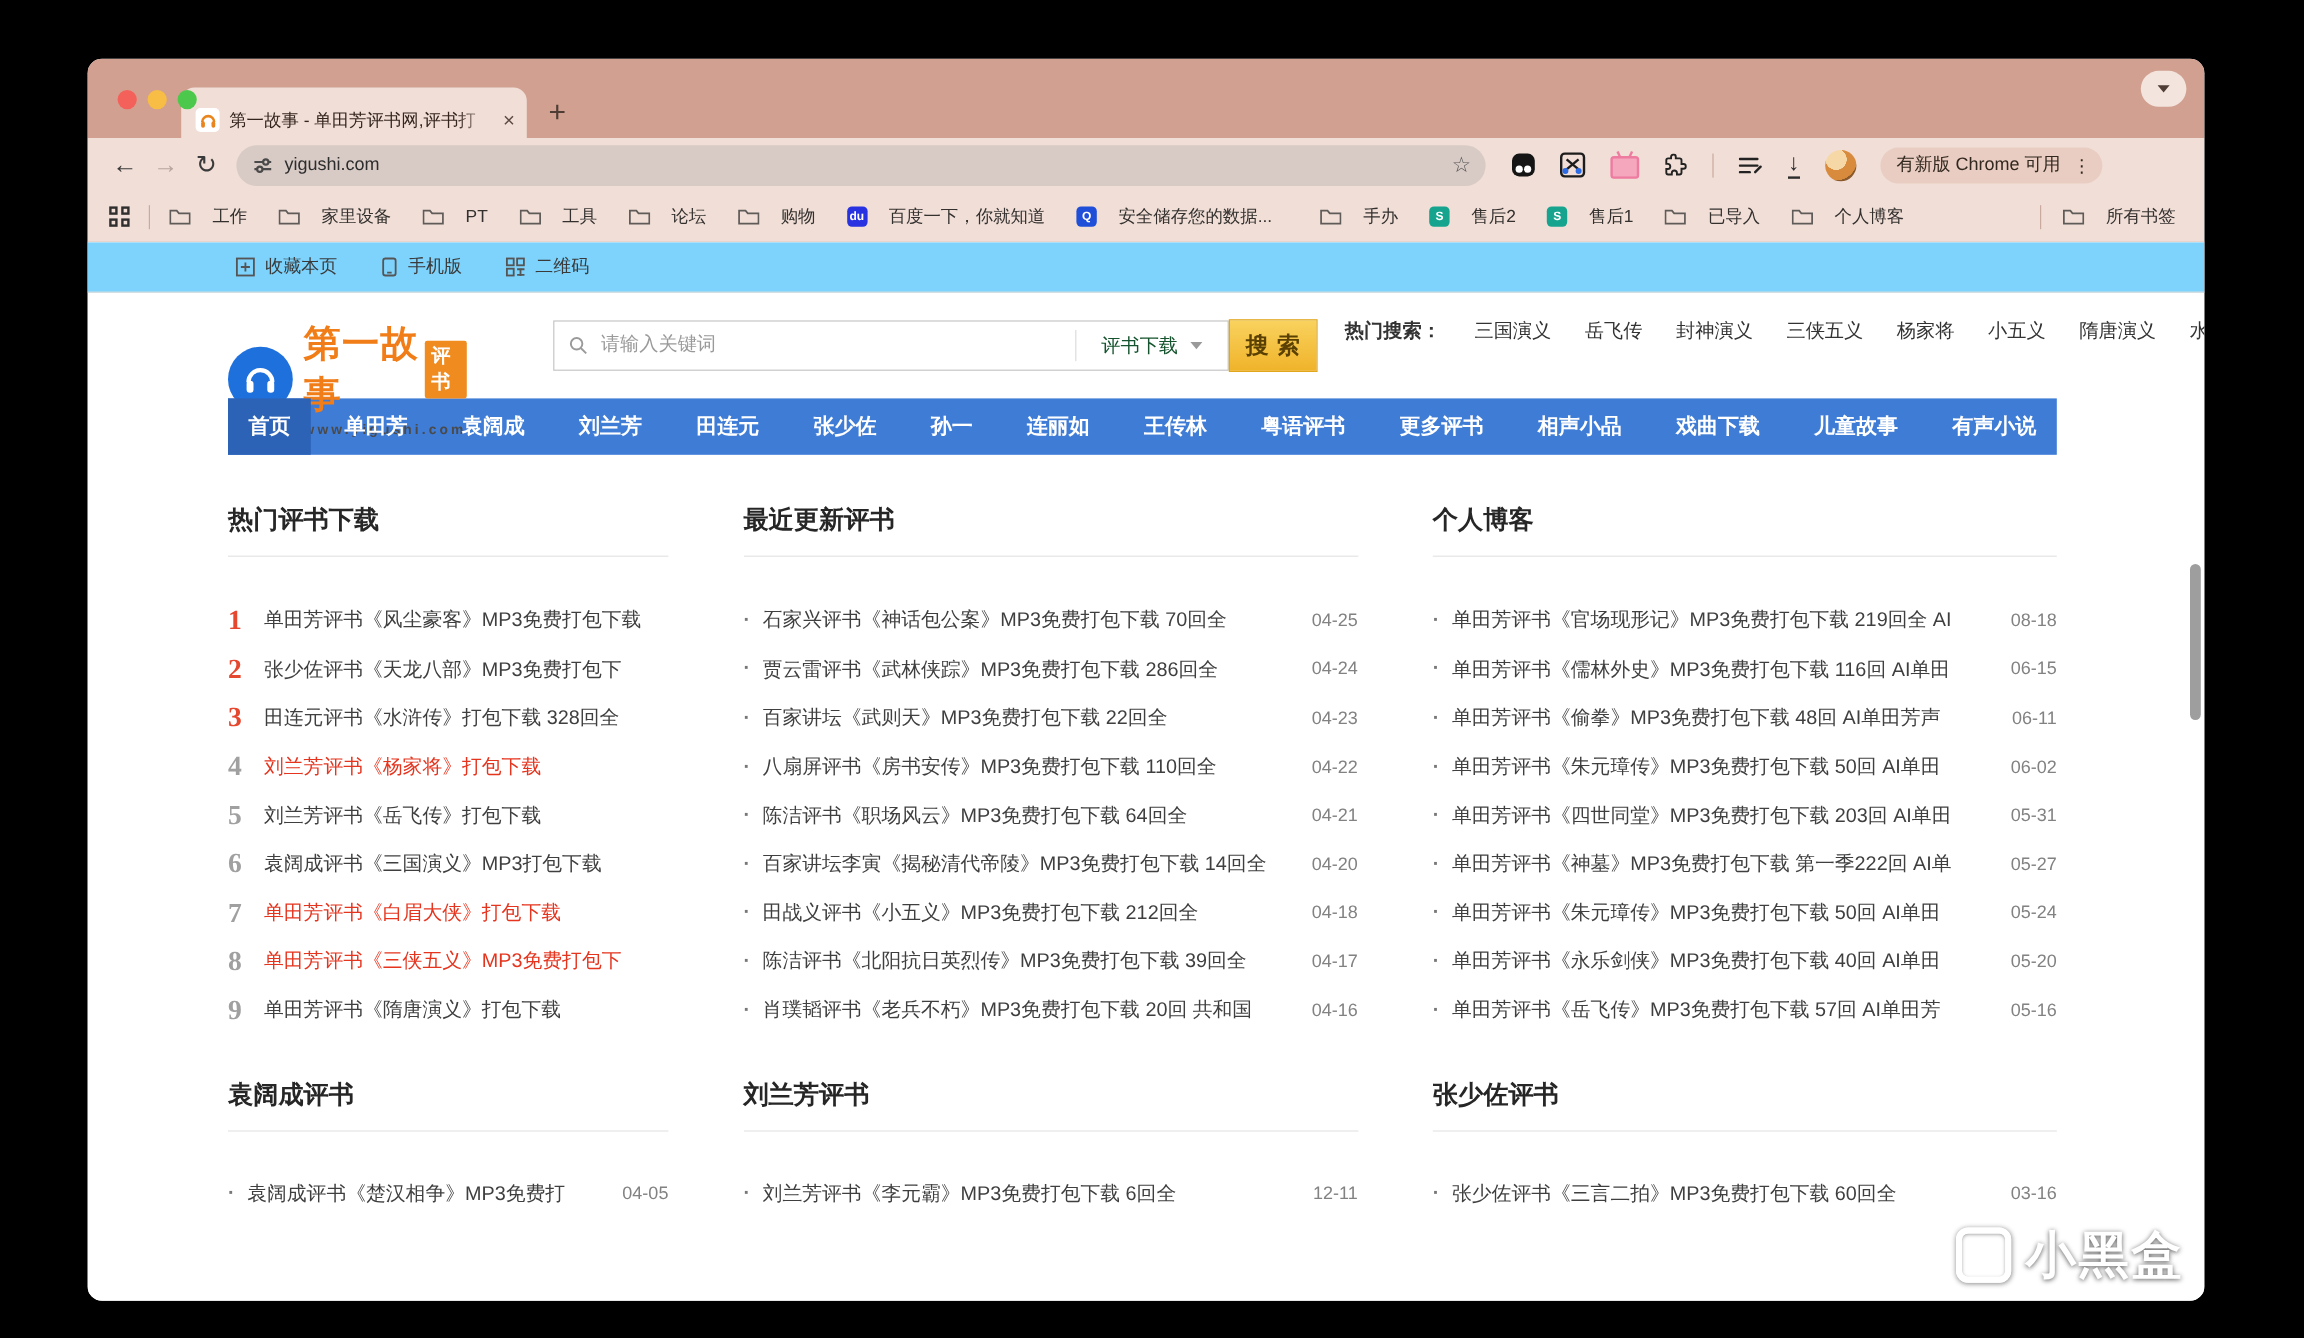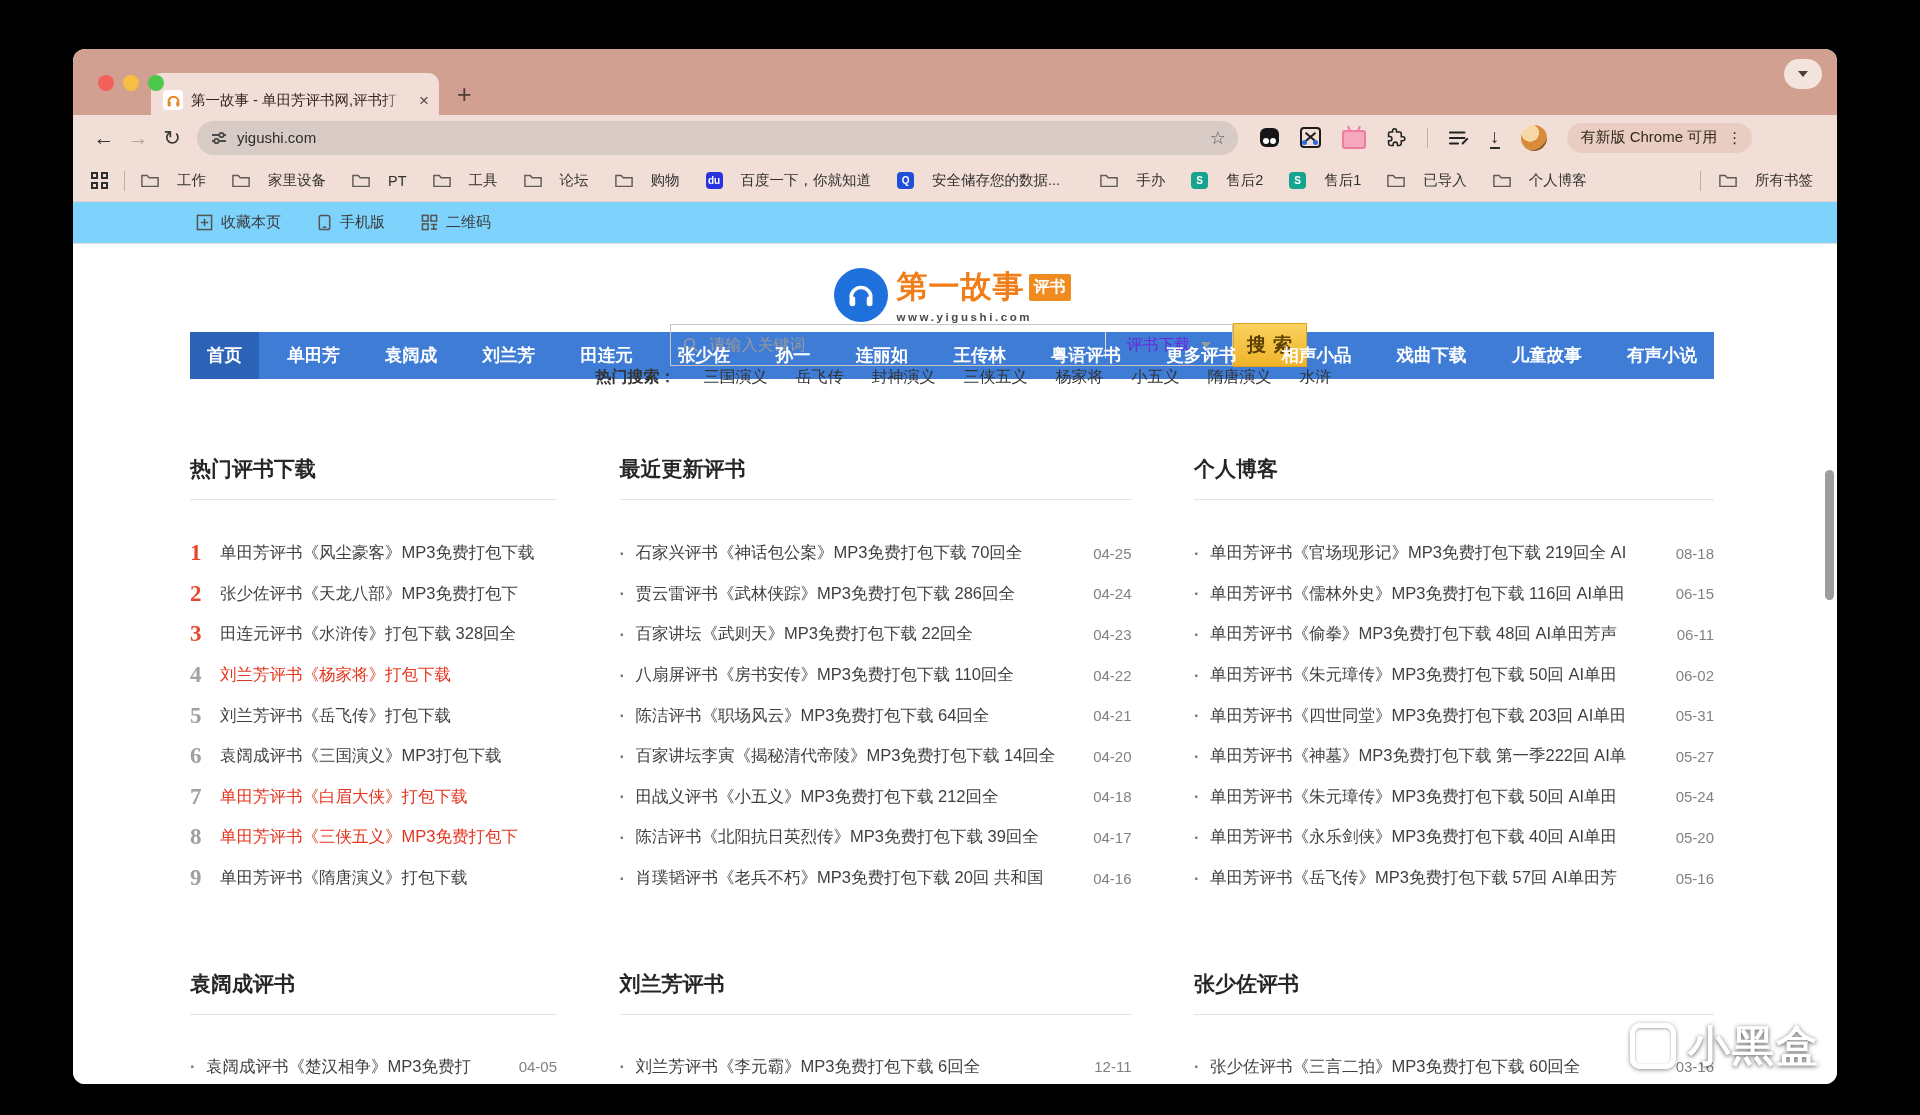--- a/index.html
+++ b/index.html
@@ -65,50 +65,50 @@
   .mini.baidu{background:#2932e1;}
   .mini.qq{background:#1f4fd8;}
   .mini.sh{background:#17a48e;}
   .bm-spacer{flex:1;}
   
   .page{position:relative;height:882px;background:#fff;}
   .pagestrip{height:42px;background:#7dd3fc;border-bottom:1px solid #e3e0dc;display:flex;align-items:center;
     padding-left:123px;gap:36px;font-size:15px;color:#3a3a3a;box-sizing:border-box;}
   .pstool{display:flex;align-items:center;gap:8px;}
   .content{width:1524px;margin-left:117px;padding-top:22px;}
-  .hdr{height:64px;display:flex;align-items:center;flex-direction:column;}
+  .hdr{height:64px;display:flex;align-items:flex-start;}
   .logo{display:flex;align-items:center;}
   .logo-circle{width:54px;height:54px;border-radius:50%;background:#1e71dd;display:flex;align-items:center;justify-content:center;flex:none;}
   .logo-txtcol{margin-left:9px;}
   .logo-row{display:flex;align-items:center;}
   .logo-name{font-size:31px;font-weight:bold;color:#f07d17;letter-spacing:1px;}
   .logo-badge{background:#f08b1f;color:#fff;font-size:16px;font-weight:bold;padding:3px 5px;border-radius:2px;margin-left:4px;}
   .logo-url{font-size:11.5px;color:#4a4a4a;letter-spacing:2.6px;margin-top:3px;font-weight:bold;}
   .searchwrap{display:flex;align-items:center;margin-left:72px;}
   .searchbox{width:563px;height:42px;border:1px solid #c6c6c6;display:flex;align-items:center;box-sizing:border-box;}
   .searchbox input{border:0;outline:0;background:transparent;font-size:16px;color:#333;flex:1;margin-left:9px;font-family:inherit;}
   .searchbox input::placeholder{color:#9a9a9a;}
   .mag{margin-left:12px;flex:none;}
   .cat{width:126px;height:26px;border-left:1px solid #ddd;display:flex;align-items:center;justify-content:center;gap:10px;
-    font-size:16px;color:#6d28d9;flex:none;}
+    font-size:16px;color:#14532d;flex:none;}
   .tri-sm{width:0;height:0;border-left:5px solid transparent;border-right:5px solid transparent;border-top:6px solid #9a9a9a;}
   .sbtn{width:74px;height:44px;background:linear-gradient(#f9d25e,#f0b32a);border:1px solid #e2a61c;color:#5b4003;
     font-size:19px;font-weight:bold;letter-spacing:7px;display:flex;align-items:center;justify-content:center;
     box-sizing:border-box;padding-left:7px;}
   .hot{margin-left:23px;display:flex;align-items:center;font-size:16px;color:#333;white-space:nowrap;gap:16px;}
   .hot .lab{font-weight:bold;}
   .hot a{color:#333;text-decoration:none;margin-left:12px;}
   
   .mainnav{margin-top:2px;height:47px;background:#3e7cd6;display:flex;justify-content:space-between;}
   .mainnav .it{line-height:47px;padding:0 17px;color:#fff;font-size:17.5px;font-weight:bold;white-space:nowrap;}
   .mainnav .it.act{background:#2c63b7;}
   
   .cols{display:flex;justify-content:space-between;margin-top:40px;}
   .col1{width:367px;}.col2{width:512px;}.col3{width:520px;}
-  .coltitle{font-size:21px;font-weight:bold;color:#262626;padding-bottom:16px;border-bottom:1px solid #e4e4e4;margin-top:36px;}
+  .coltitle{font-size:21px;font-weight:bold;color:#262626;padding-bottom:16px;border-bottom:1px solid #e4e4e4;}
   .list{margin-top:33px;}
   .list2{margin-top:31px;}
   .row{height:40.6px;display:flex;align-items:center;font-size:16.5px;color:#3f3f3f;white-space:nowrap;overflow:hidden;}
   .rank{width:30px;font-family:"Liberation Serif","DejaVu Serif",serif;font-size:23px;font-weight:bold;color:#a0a0a0;flex:none;}
   .rank.top{color:#e5472f;}
   .row .txt{overflow:hidden;text-overflow:clip;}
   .row.redtxt .txt{color:#e5351f;}
   .bullet{color:#777;width:16px;flex:none;font-weight:bold;}
   .row .txt.fl{flex:1;}
   .date{color:#828282;font-size:15px;margin-left:10px;flex:none;}

